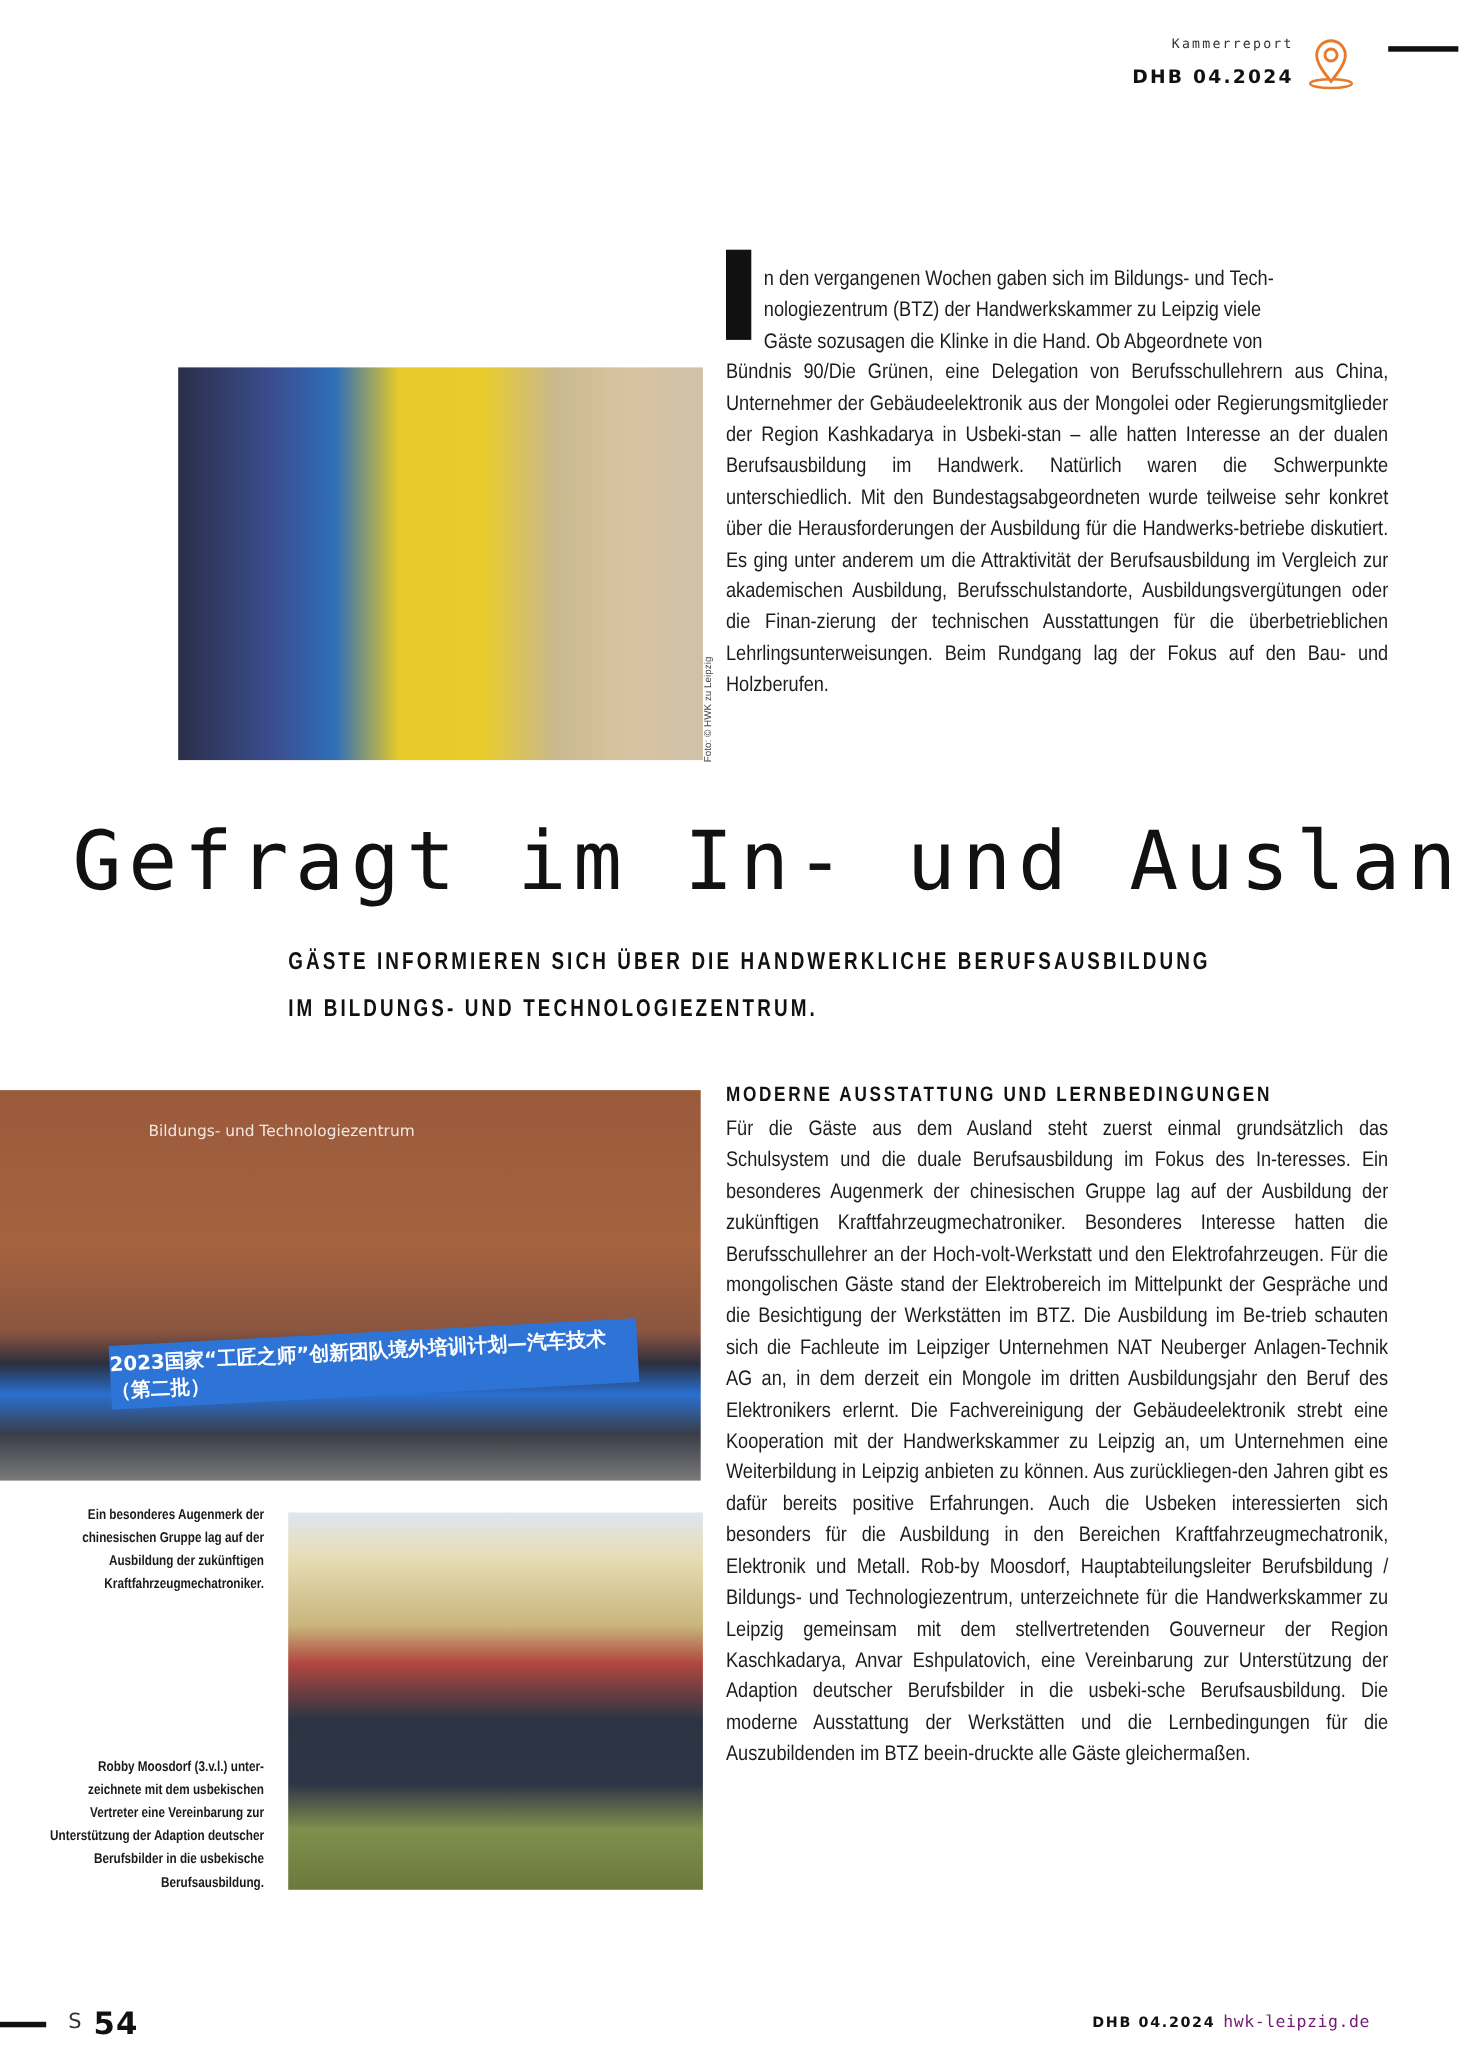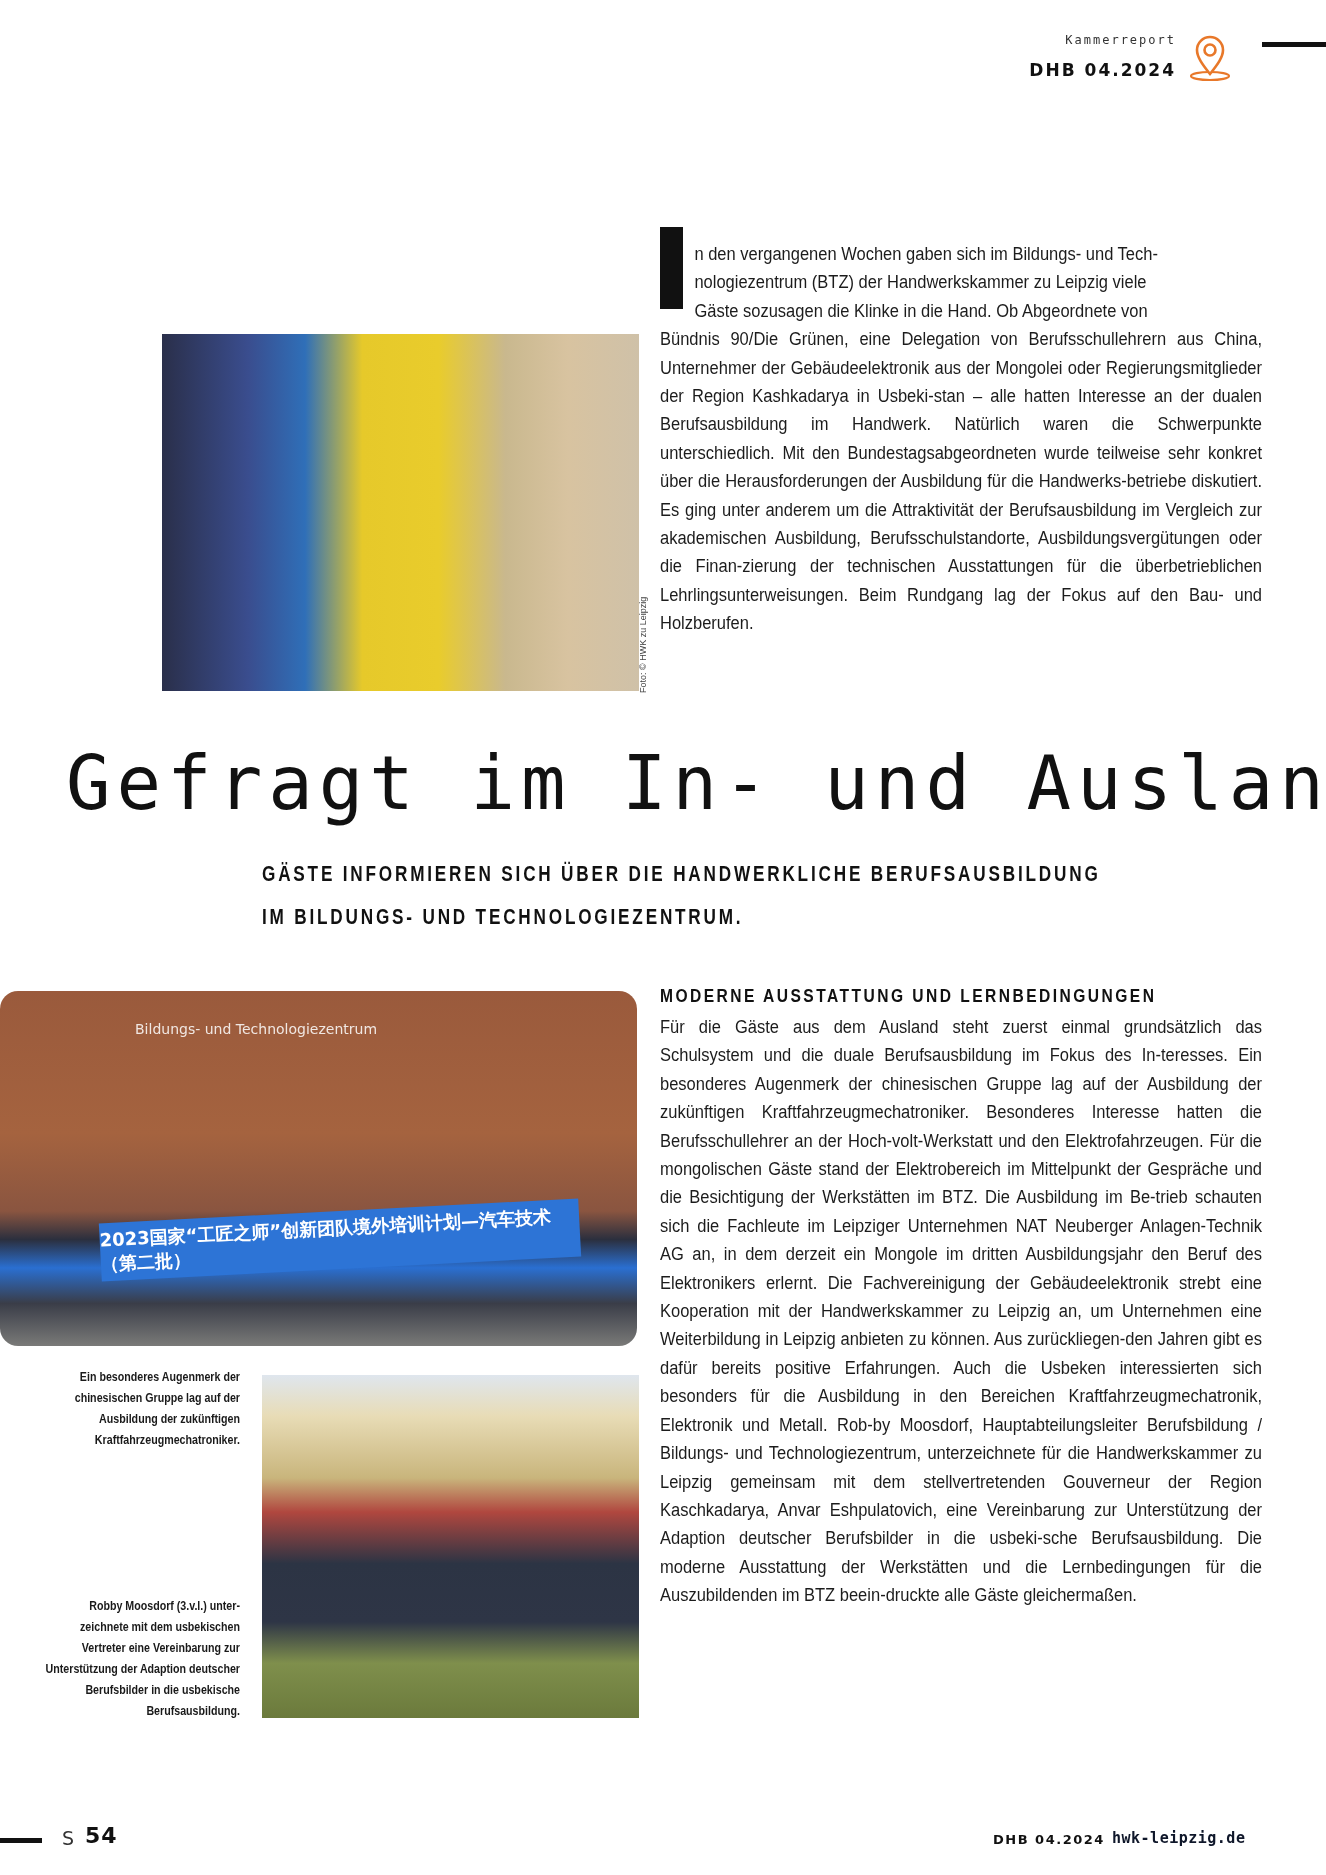--- a/index.html
+++ b/index.html
@@ -19,21 +19,21 @@
   .col-right { left: 660px; width: 700px; }
   .intro { top: 240px; }
   .dropcap { left: 660px; top: 227px; width: 23px; height: 82px; background: #111; }
   .intro p { margin: 0; }
   .intro .indent { display: block; padding-left: 40px; }
 
   .photo { background-size: cover; overflow: hidden; }
   .photo1 { left: 162px; top: 334px; width: 477px; height: 357px;
     background: linear-gradient(90deg, #2a2f4a 0%, #3a4d8e 18%, #2f6fb8 30%, #e6c92a 42%, #e9cc2c 58%, #c9b88e 72%, #d8c3a0 85%, #cfc1a8 100%); }
   .photo2 { left: 0; top: 991px; width: 637px; height: 355px;
-    background: linear-gradient(180deg, #9a5a3c 0%, #a5633f 40%, #8a5540 62%, #2b2f3e 70%, #2a6fd1 78%, #3a3d48 88%, #7a7a78 100%); border-radius: 18px; }
+    background: linear-gradient(180deg, #9a5a3c 0%, #a5633f 40%, #8a5540 62%, #2b2f3e 70%, #2a6fd1 78%, #3a3d48 88%, #7a7a78 100%); }
   .photo3 { left: 262px; top: 1375px; width: 377px; height: 343px;
     background: linear-gradient(180deg, #dfe6ee 0%, #e8dcb6 12%, #c9b57c 30%, #b0473f 40%, #2c3444 55%, #2e3546 72%, #7f8f4c 84%, #6b7a3c 100%); }
   .photo-label { color: rgba(255,255,255,0.85); font-family: "DejaVu Sans", sans-serif; font-size: 14px; }
   .banner { left: 100px; top: 220px; width: 480px; height: 58px; background: #2d74d6; transform: rotate(-3deg);
     color: #fff; font-family: "DejaVu Sans", sans-serif; font-weight: bold; font-size: 18px; display:flex; align-items:center; justify-content:center; }
 
   .credit { left: 638px; top: 693px; width: 16px; height: 0; }
   .credit span { display: block; transform: rotate(-90deg); transform-origin: left top; white-space: nowrap;
     font-family: "Liberation Sans", sans-serif; font-size: 9px; color: #444; }
 
@@ -45,23 +45,23 @@
               transform: scaleX(0.82); transform-origin: left top; white-space: nowrap; }
   .body2 { top: 1013px; }
 
   .caption { font-family: "Liberation Sans", sans-serif; font-weight: bold; font-size: 13px; line-height: 21px; color: #1a1a1a; text-align: right;
              transform: scaleX(0.82); transform-origin: right top; }
   .cap1 { left: 0; width: 240px; top: 1366px; }
   .cap2 { left: 0; width: 240px; top: 1595px; }
 
   .foot-rule { left: 0; top: 1838px; width: 42px; height: 5px; background: #111; }
   .foot-s { left: 62px; top: 1827px; font-family: "DejaVu Sans", sans-serif; font-size: 19px; color: #333; }
-  .foot-num { left: 85px; top: 1823px; font-family: "DejaVu Sans", sans-serif; font-weight: bold; font-size: 22px; color: #111; letter-spacing: 1px; }
+  .foot-num { left: 85px; top: 1823px; font-family: "DejaVu Sans", sans-serif; font-weight: bold; font-size: 28px; color: #111; letter-spacing: 1px; }
   .foot-issue { left: 993px; top: 1832px; font-family: "DejaVu Sans", sans-serif; font-weight: bold; font-size: 13px; letter-spacing: 1.5px; color: #111; }
-  .foot-url { left: 1112px; top: 1829px; font-family: "DejaVu Sans Mono", monospace; font-size: 15px; color: #0f172a; letter-spacing: 0.5px; font-weight: bold; }
+  .foot-url { left: 1112px; top: 1829px; font-family: "DejaVu Sans Mono", monospace; font-size: 15px; color: #701a75; letter-spacing: 0.5px; }
 </style>
 </head>
 <body>
 
 <div class="abs hdr-kicker">Kammerreport</div>
 <div class="abs hdr-issue">DHB 04.2024</div>
 <svg class="abs pin" viewBox="0 0 44 48">
   <ellipse cx="22" cy="42" rx="19" ry="4" fill="none" stroke="#e8782a" stroke-width="2.2"></ellipse>
   <path d="M22 40 C14 30 9 23 9 16 a13 13 0 0 1 26 0 c0 7 -5 14 -13 24z" fill="#fff" stroke="#e8782a" stroke-width="2.6"></path>
   <circle cx="22" cy="16" r="5.5" fill="none" stroke="#e8782a" stroke-width="2.6"></circle>

